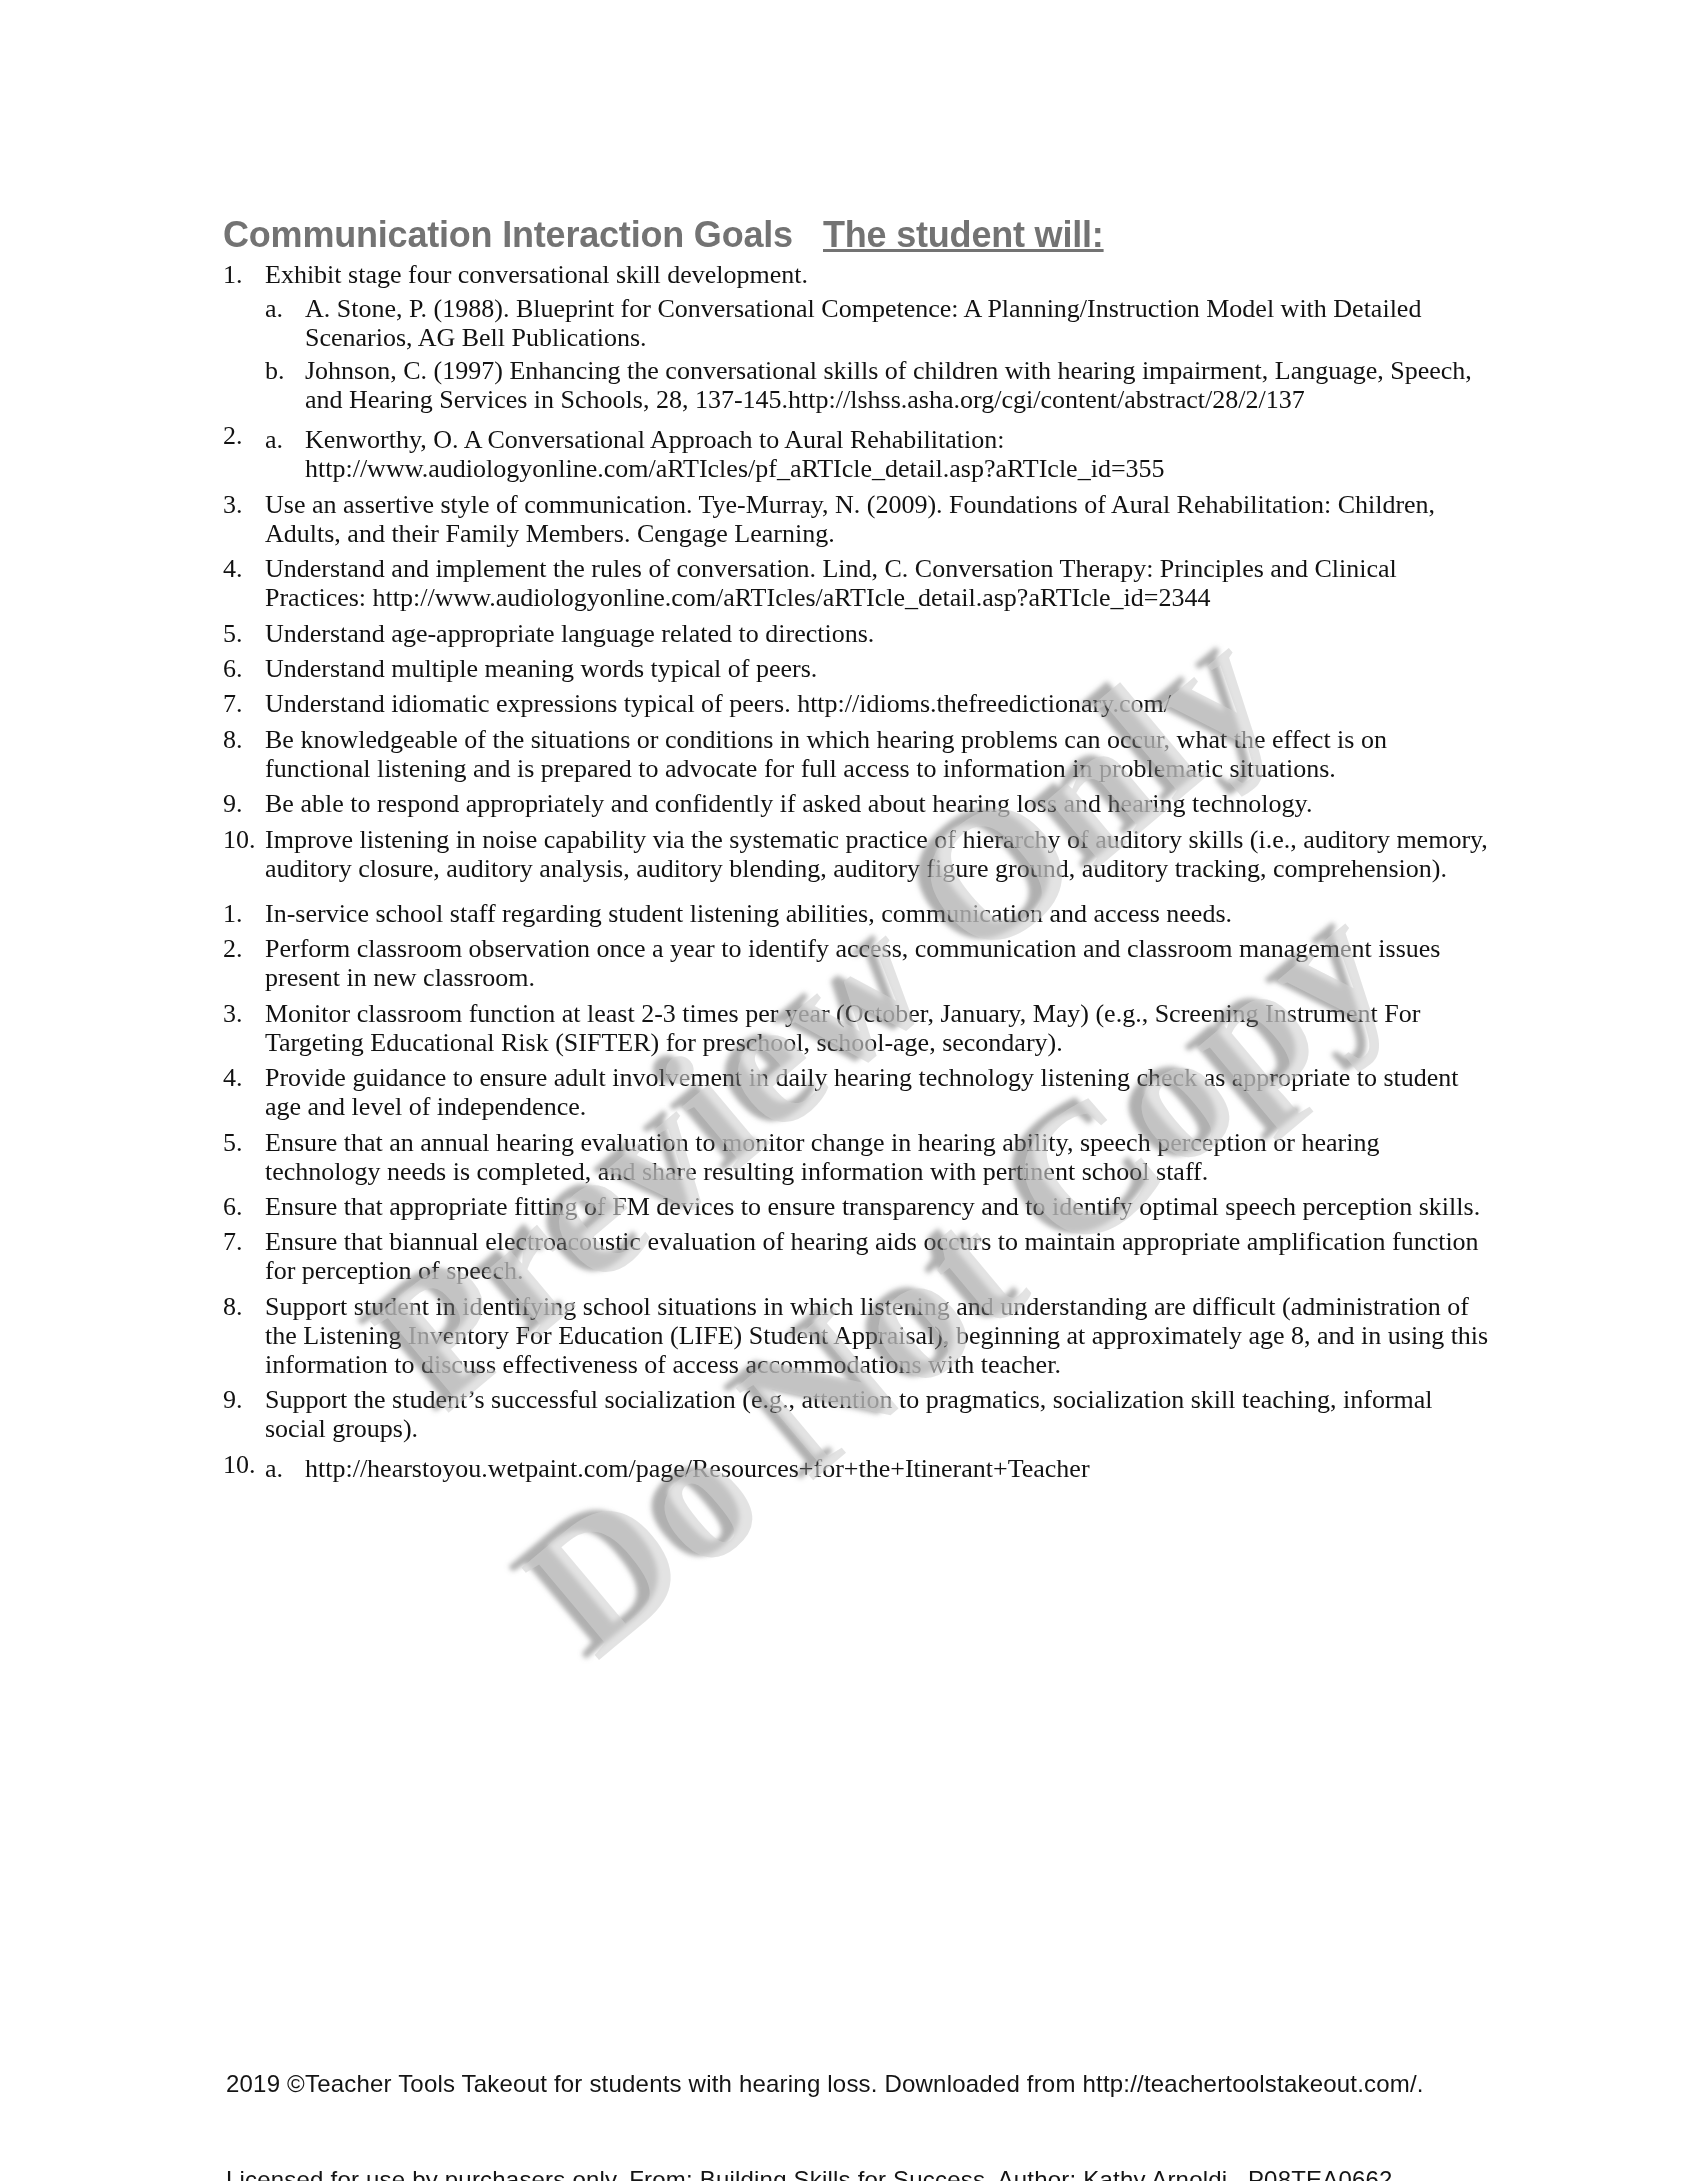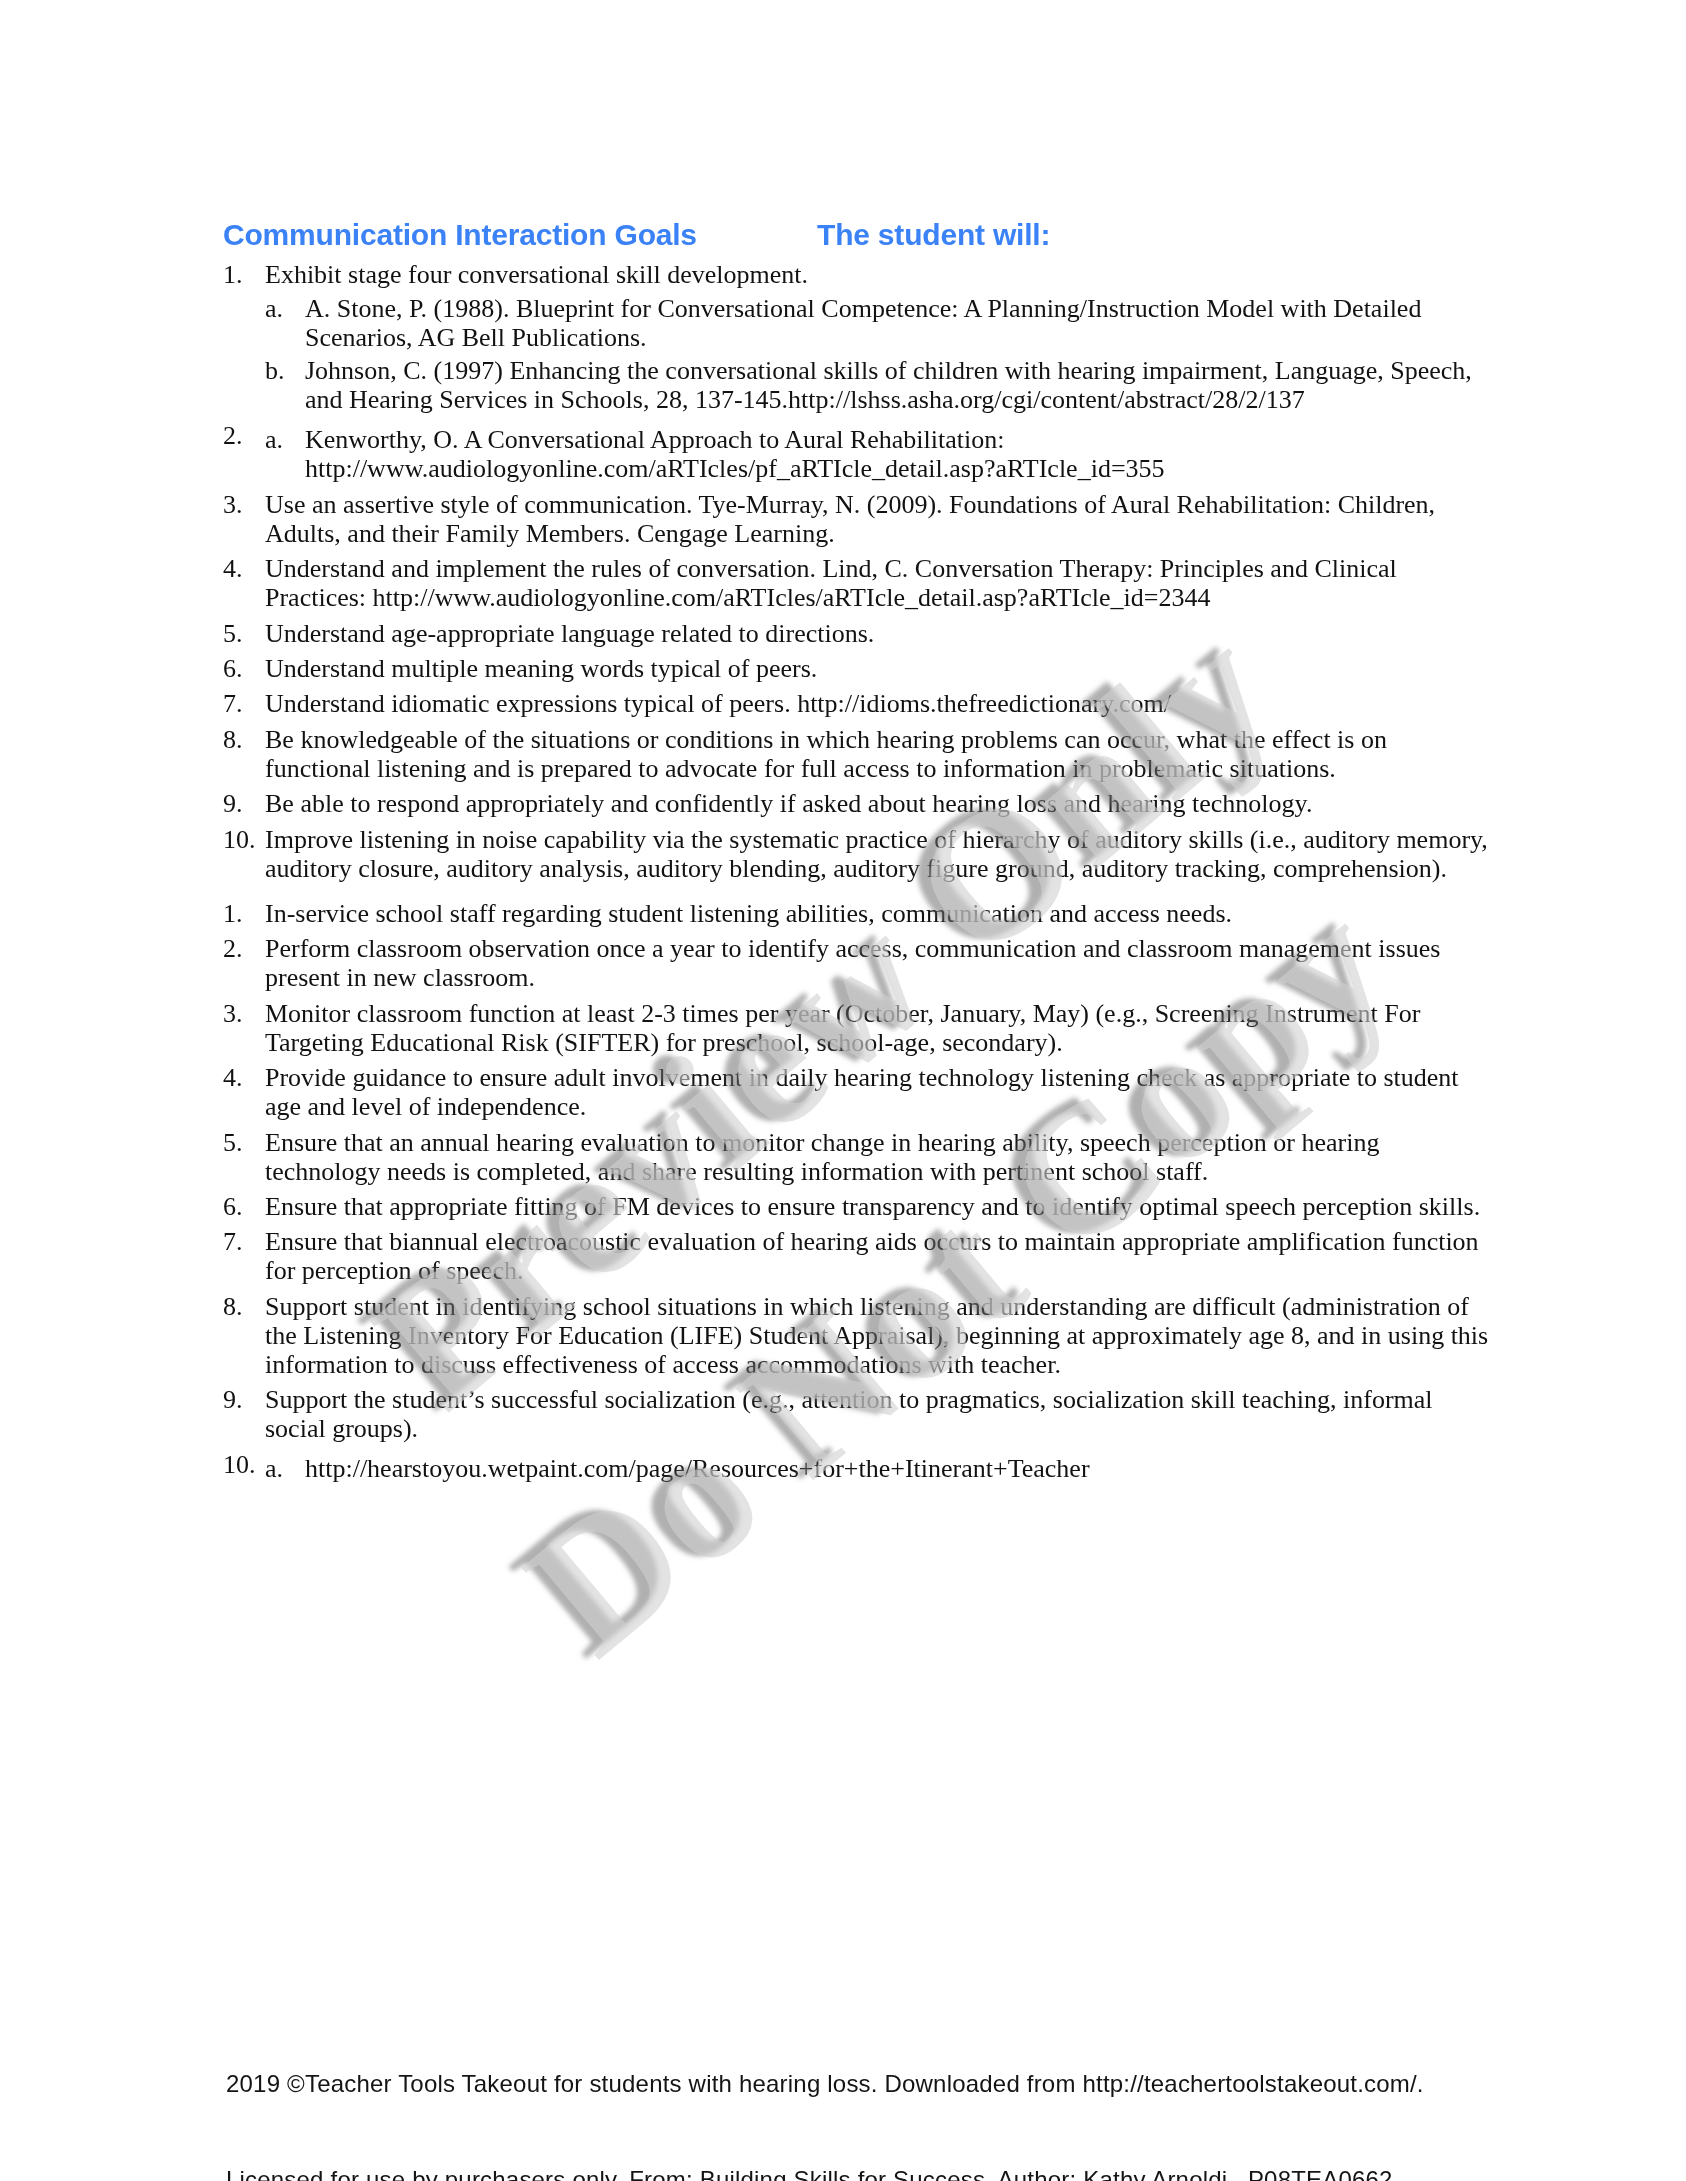--- a/index.html
+++ b/index.html
@@ -14,28 +14,29 @@
   .content{
     position:absolute;
     left:223px;top:217px;
     width:1272px;
   }
   section + section{margin-top:16.5px;}
   .sec-head{
     display:flex;
     font-family:"Liberation Sans", sans-serif;
     font-weight:700;
-    font-size:30px;
+    font-size:36px;
     line-height:35px;
-    color:#3b82f6;
+    color:#737373;
     margin-bottom:8.3px;
     letter-spacing:-0.2px;
+    gap:6px;
   }
   .sec-head .hl{flex:0 0 594px;}
-  .sec-head .hr{flex:1;}
+  .sec-head .hr{flex:1;text-decoration:underline;}
   .list{font-size:26px;line-height:29px;}
   .item{display:flex;margin-top:6.4px;}
   .item > .num{flex:0 0 42px;}
   .body{flex:1;}
   .sub{display:flex;margin-top:4.6px;}
   .sub > .num{flex:0 0 40px;}
   .txt{flex:1;}
   .watermark{
     position:absolute;left:0;top:0;width:100%;height:100%;
     pointer-events:none;

